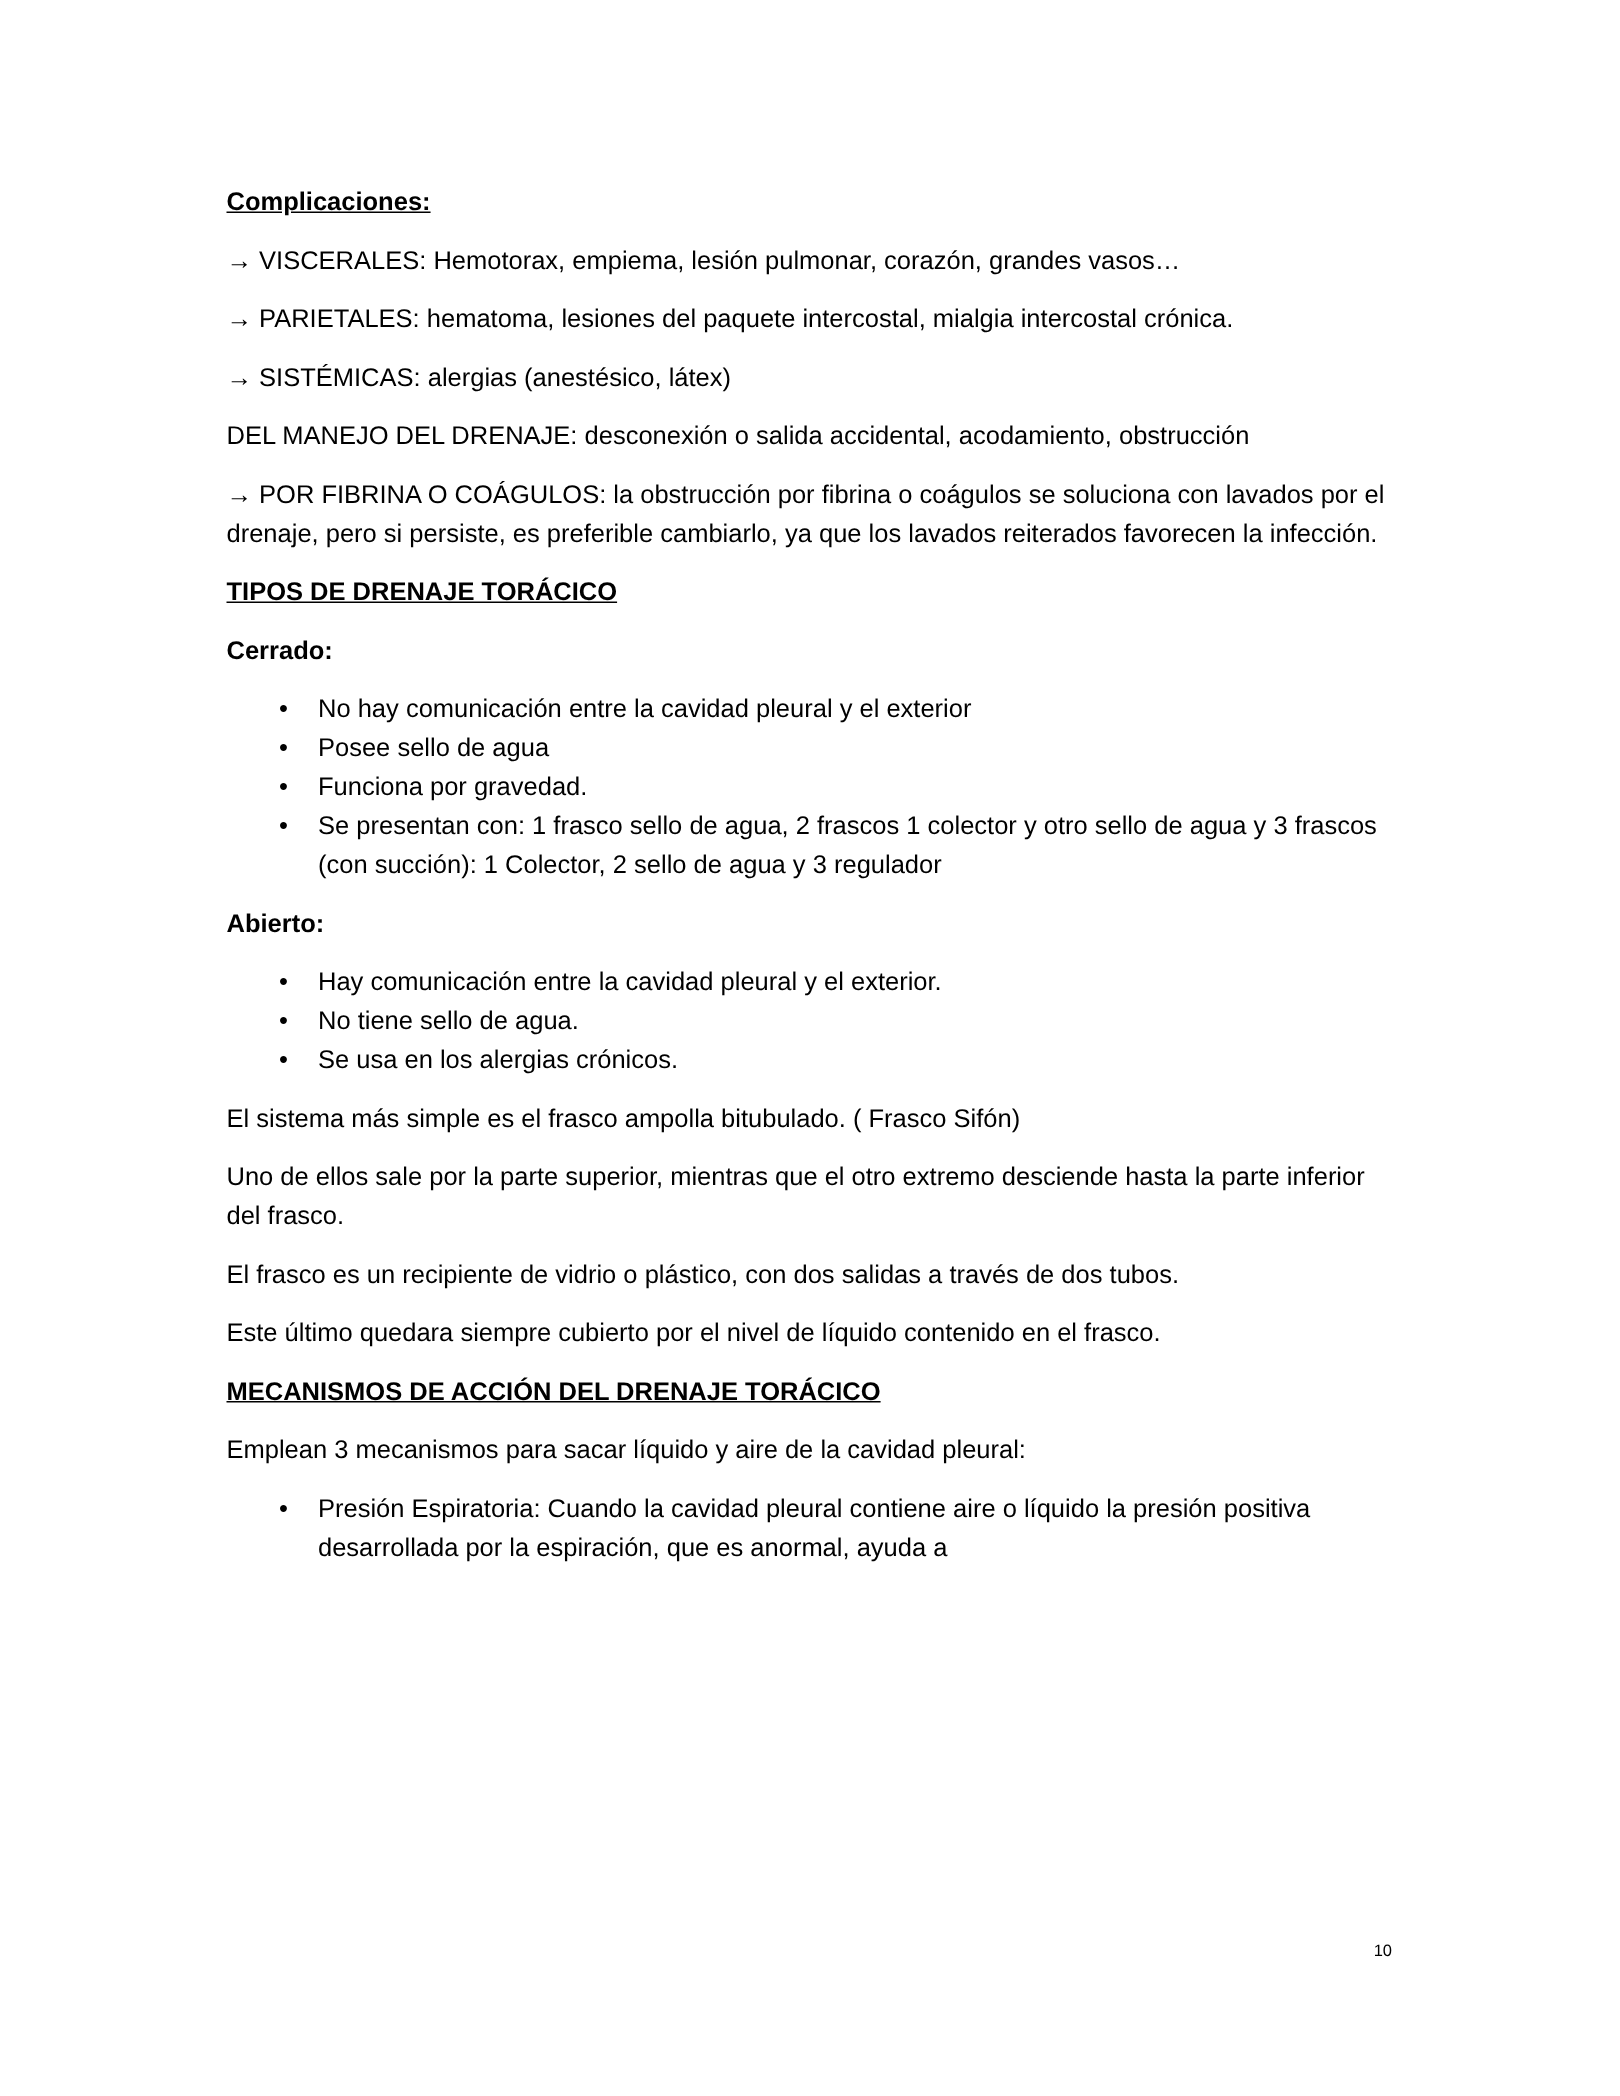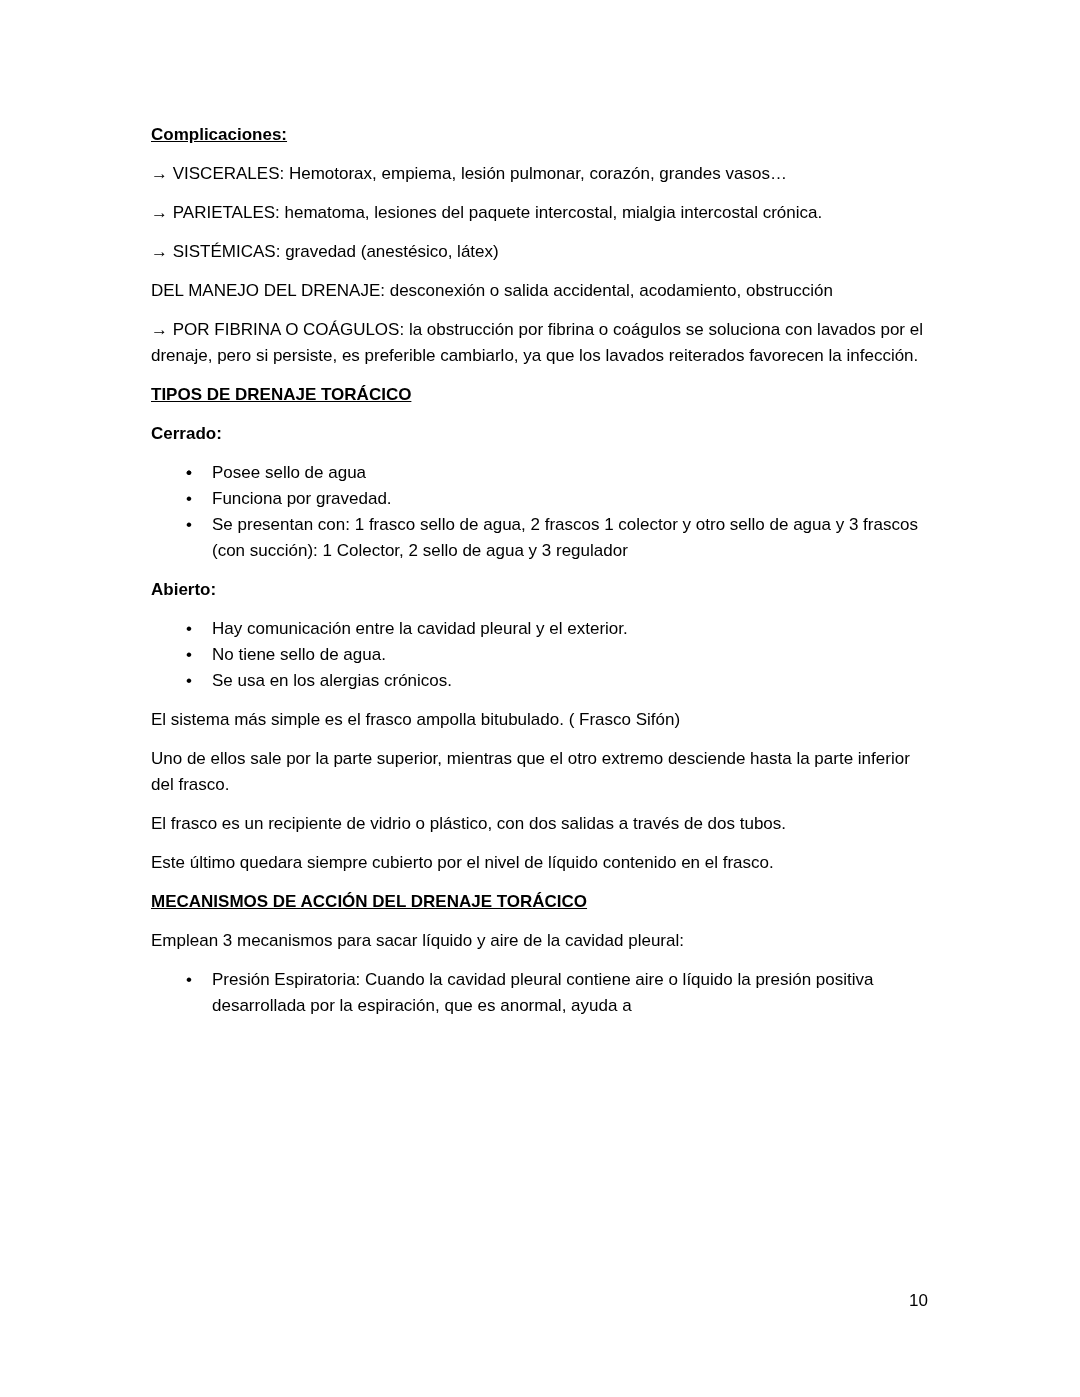--- a/index.html
+++ b/index.html
@@ -40,47 +40,48 @@
   .bullet {
     position: absolute;
     left: 0;
     top: 0;
   }
   .bold-lead { font-weight: normal; }
   .page-number {
     position: absolute;
     top: 1288px;
     right: 152px;
-    font-size: 17px;
+    font-size: 11px;
   }
 </style>
 </head>
 <body>
 
 <div class="page">
 
   <h2 class="heading">Complicaciones:</h2>
 
   <p class="para">→ VISCERALES: Hemotorax, empiema, lesión pulmonar, corazón, grandes vasos…</p>
 
   <p class="para">→ PARIETALES: hematoma, lesiones del paquete intercostal, mialgia intercostal crónica.</p>
 
-  <p class="para">→ SISTÉMICAS: gravedad (anestésico, látex)</p>
+  <p class="para">→ SISTÉMICAS: alergias (anestésico, látex)</p>
 
   <p class="para">DEL MANEJO DEL DRENAJE: desconexión o salida accidental, acodamiento, obstrucción</p>
 
   <p class="para">→ POR FIBRINA O COÁGULOS: la obstrucción por fibrina o coágulos se soluciona con lavados por el drenaje, pero si persiste, es preferible cambiarlo, ya que los lavados reiterados favorecen la infección.</p>
 
   <h2 class="heading">TIPOS DE DRENAJE TORÁCICO</h2>
 
   <p class="subheading">Cerrado:</p>
 
   <ul class="bullets">
     <li>
       <span class="bullet">•</span>
+      <span>No hay comunicación entre la cavidad pleural y el exterior</span>
     </li>
     <li>
       <span class="bullet">•</span>
       <span>Posee sello de agua</span>
     </li>
     <li>
       <span class="bullet">•</span>
       <span>Funciona por gravedad.</span>
     </li>
     <li>

